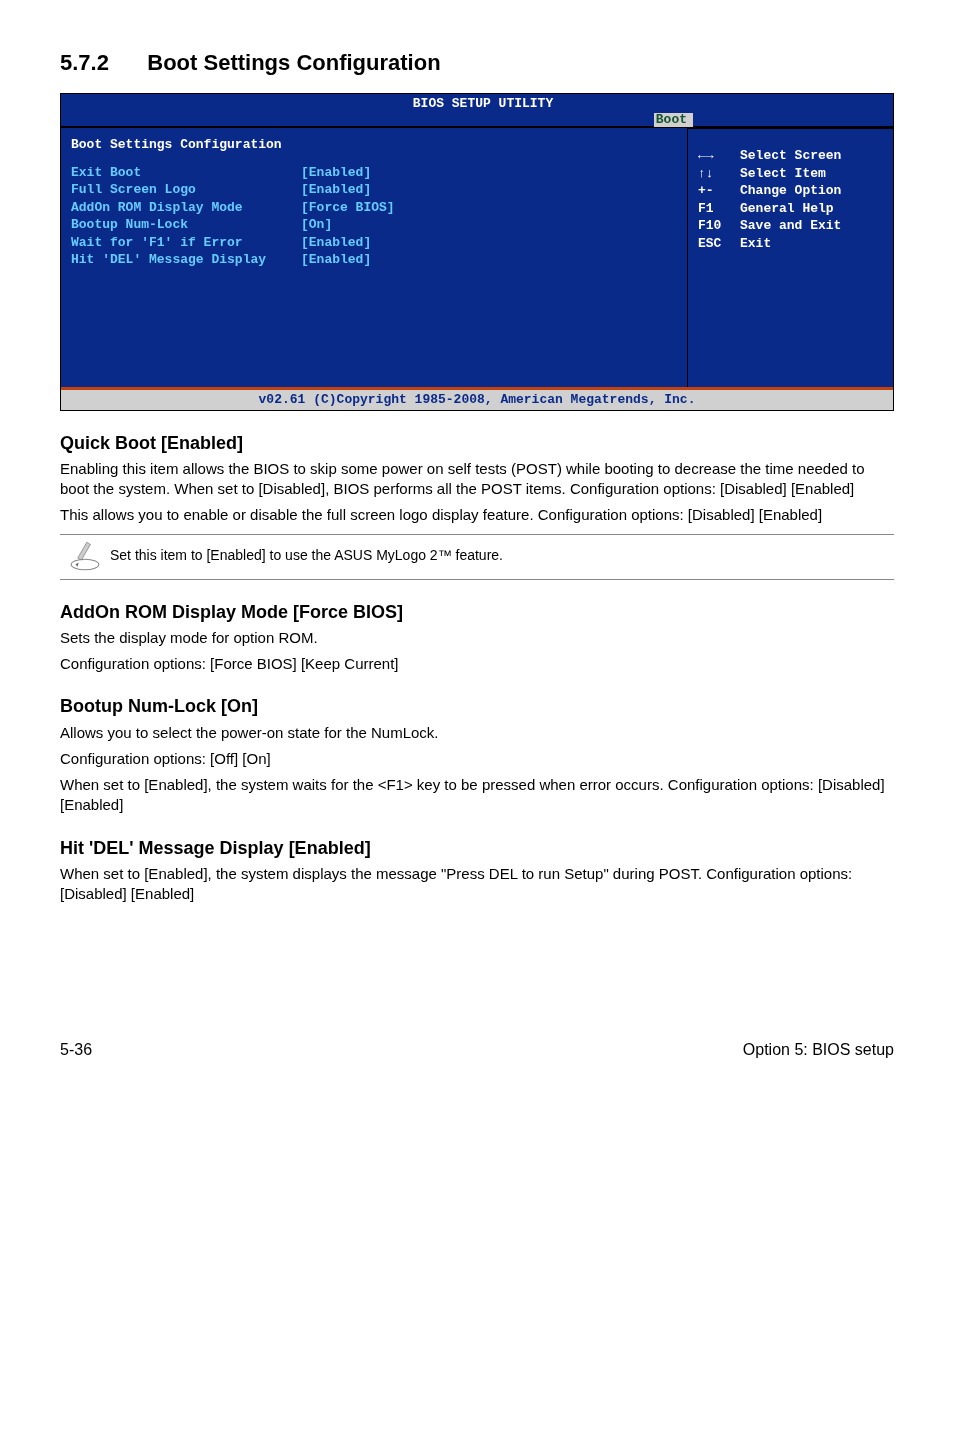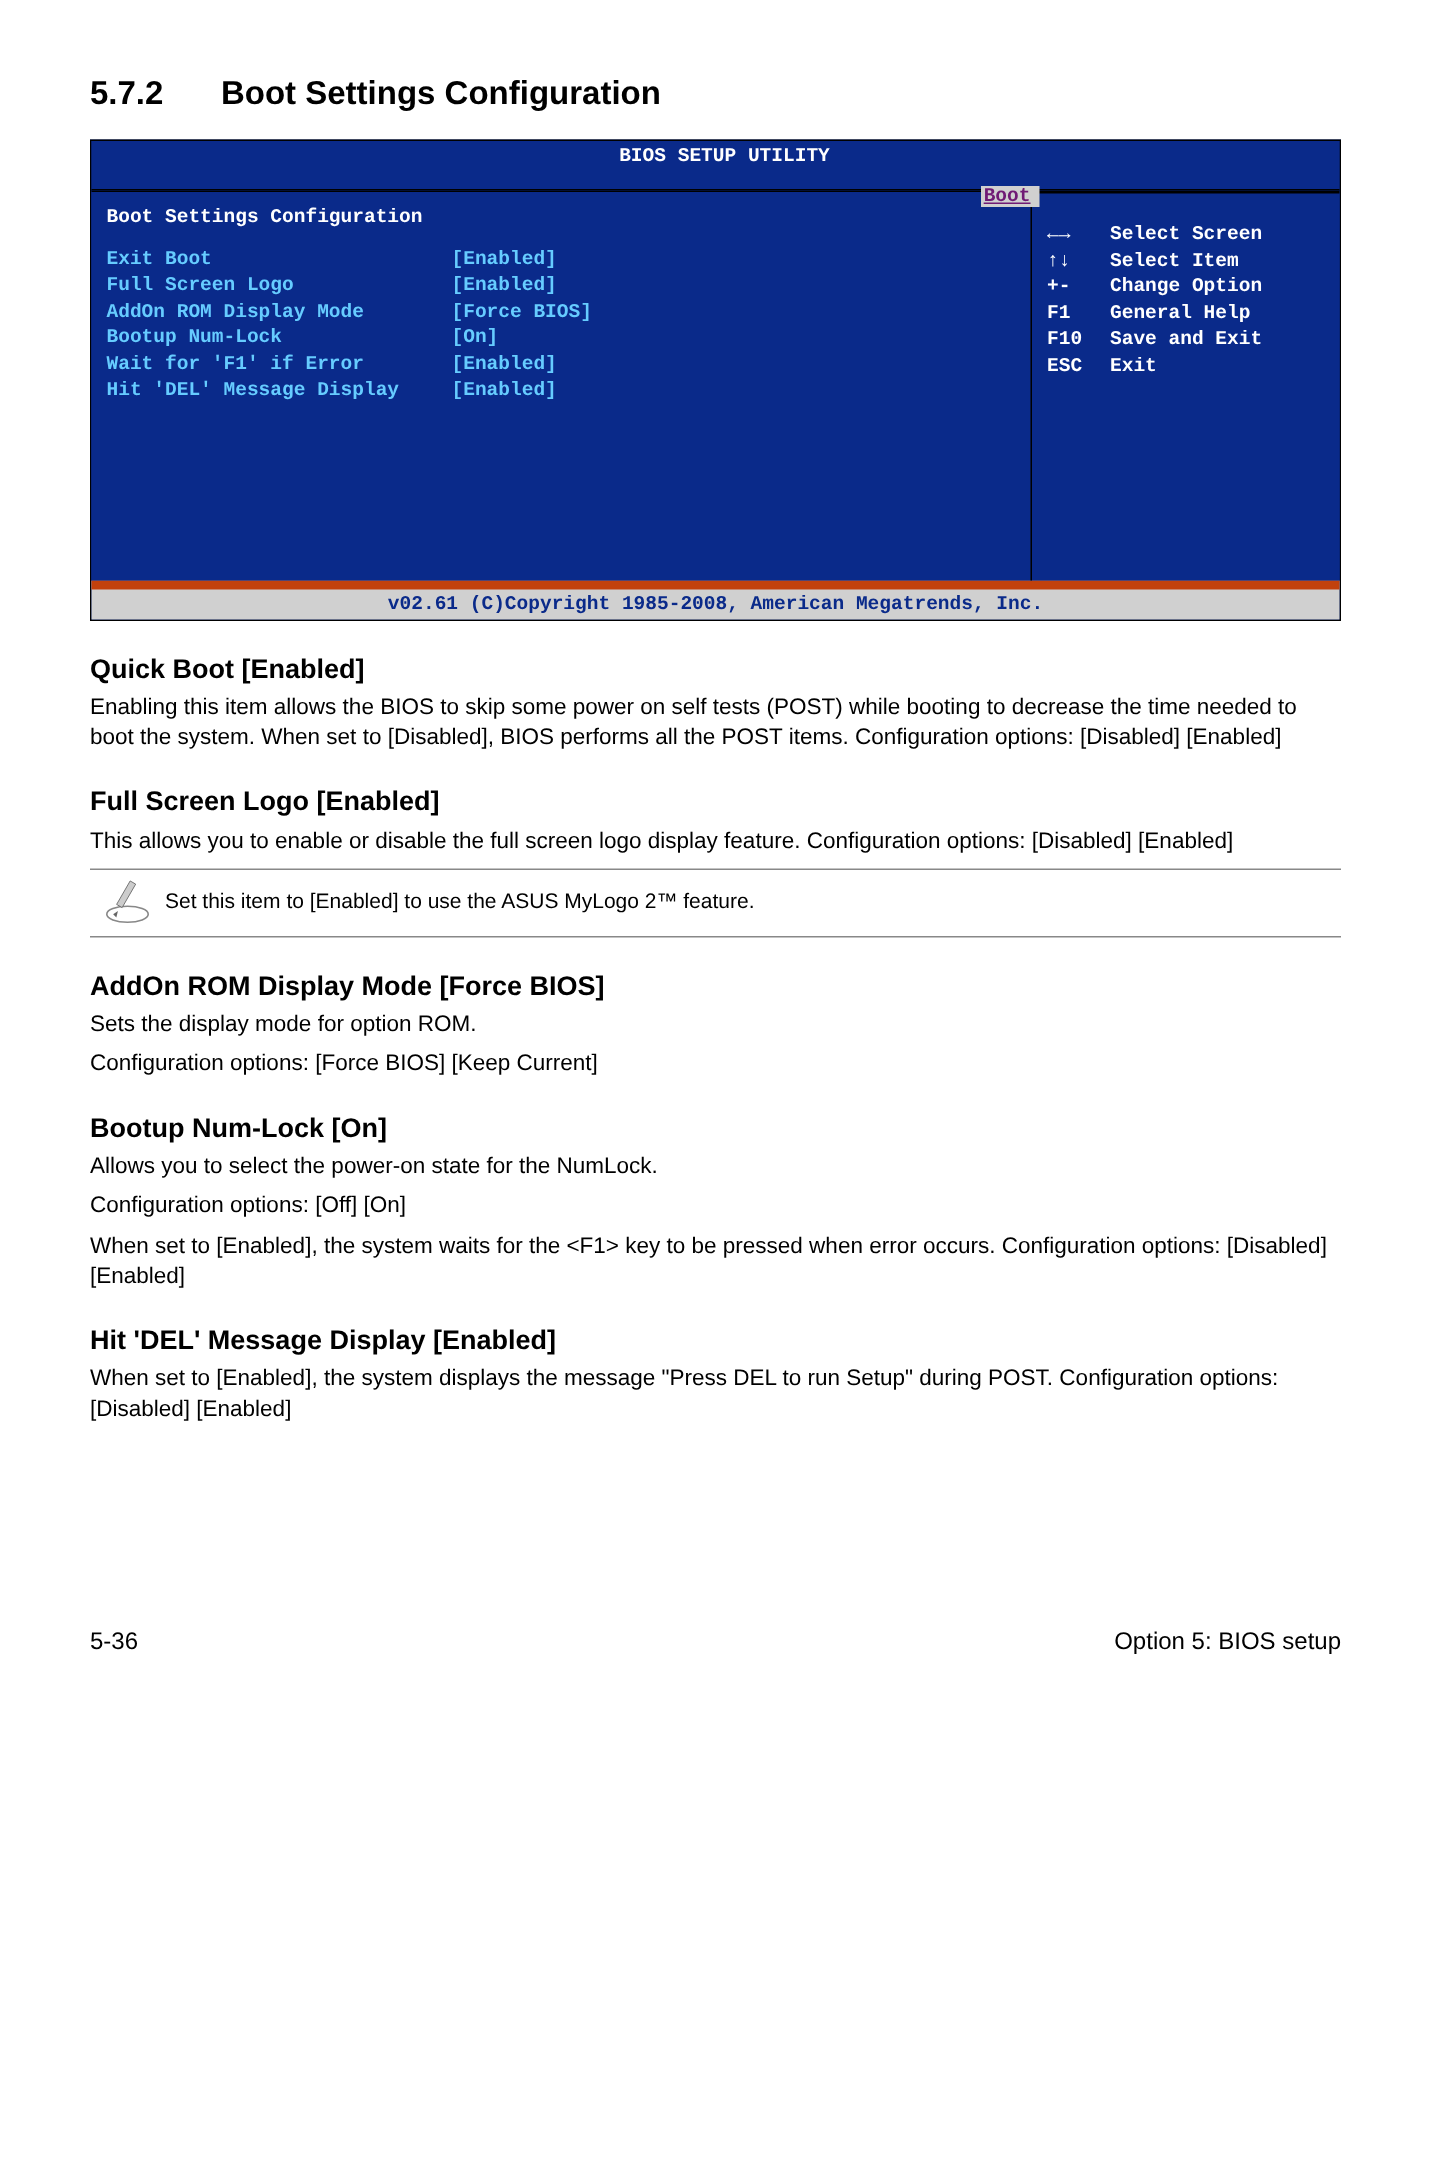--- a/index.html
+++ b/index.html
@@ -38,25 +38,24 @@
     background: #0a2a8a;
     color: #fff;
     text-align: center;
     padding: 1px 0 0 12px;
     position: relative;
     border-bottom: 1px solid #000;
   }
   .bios-tab {
     display: inline-block;
     background: #d0d0d0;
-    color: #701a75;
+    color: #14532d;
     padding: 0 6px 0 2px;
-    margin-top: 12px;
-    font-weight: bold;
-    text-decoration: underline;
+    margin-top: 1px;
+    font-weight: bold;
   }
   .bios-tabrow {
     text-align: right;
     padding-right: 200px;
     line-height: 14px;
     height: 14px;
   }
   .bios-body {
     display: flex;
     background: #0a2a8a;
@@ -90,21 +89,21 @@
   .bios-nav {
     flex: 1;
     border-top: 1px solid #000;
     padding: 18px 10px 8px 10px;
     color: #fff;
   }
   .bios-nav .navrow { display: flex; }
   .bios-nav .navkey { width: 42px; color: #fff; }
   .bios-nav .navlabel { color: #fff; }
   .bios-footer {
-    border-top: 6px solid #c2410c;
+    border-top: 3px solid #c2410c;
     background: #d0d0d0;
     color: #0a2a8a;
     text-align: center;
     font-weight: bold;
     padding: 1px 0;
   }
 
   h2.subheading {
     font-size: 18px;
     font-weight: bold;
@@ -213,21 +212,20 @@
           </div>
         </div>
     </div>
   </div>
   <div class="bios-footer">v02.61 (C)Copyright 1985-2008, American Megatrends, Inc.</div>
 </div>
 
 <div id="sections-container">
     <h2 class="subheading">Quick Boot [Enabled]</h2>
     <p class="body-text">Enabling this item allows the BIOS to skip some power on self tests (POST) while booting to decrease the time needed to boot the system. When set to [Disabled], BIOS performs all the POST items. Configuration options: [Disabled] [Enabled]</p>
-    <h2 class="subheading">Full Screen Logo [Enabled]</h2>
     <p class="body-text">This allows you to enable or disable the full screen logo display feature. Configuration options: [Disabled] [Enabled]</p>
     <div class="note-box">
       <div class="note-icon">
         <svg viewBox="0 0 64 64">
           <ellipse cx="32" cy="48" rx="26" ry="10" fill="none" stroke="#888" stroke-width="2"></ellipse>
           <rect x="22" y="8" width="8" height="34" fill="#ccc" stroke="#666" transform="rotate(30 32 32)"></rect>
           <polygon points="14,48 20,44 18,52" fill="#666"></polygon>
         </svg>
       </div>
       <div class="note-text">Set this item to [Enabled] to use the ASUS MyLogo 2™ feature.</div>

